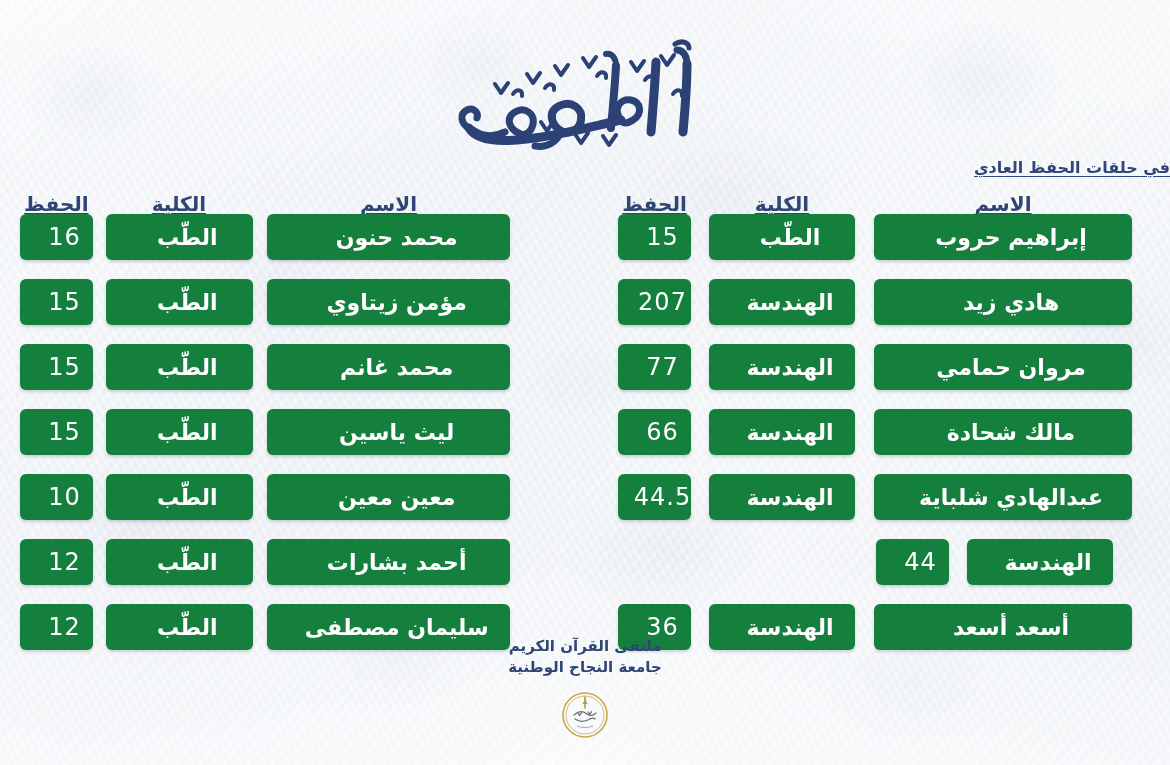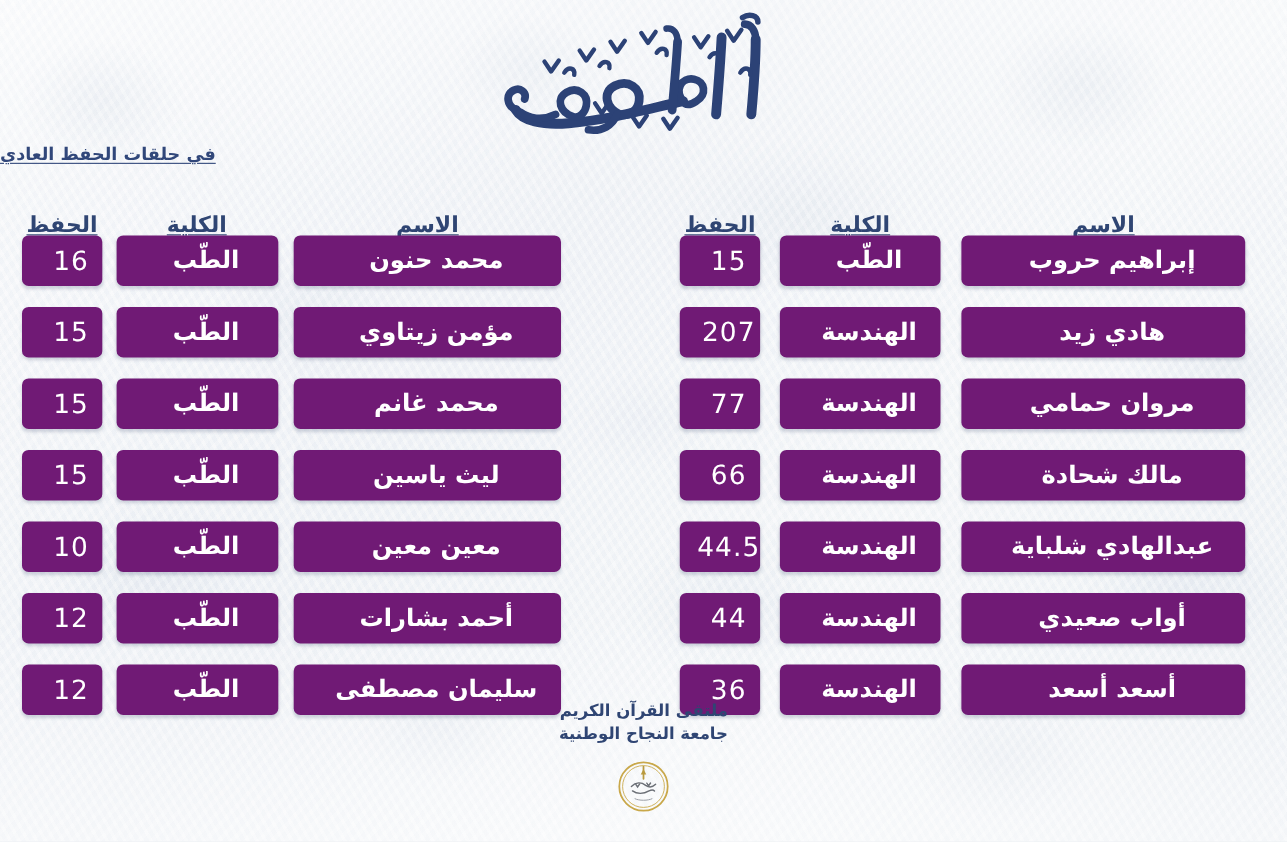--- a/index.html
+++ b/index.html
@@ -43,21 +43,21 @@
   .bg-wash {
     position:absolute; inset:0;
     background:linear-gradient(180deg, rgba(255,255,255,.42) 0%, rgba(255,255,255,.10) 24%,
                 rgba(255,255,255,.06) 74%, rgba(255,255,255,.50) 100%);
     z-index:2;
   }
 
   .page { position:relative; z-index:3; width:1170px; height:765px; }
 
   
-  .masthead { text-align:left; padding-top:8px; }
+  .masthead { text-align:right; padding-top:36px; }
   .logo-calligraphy { display:block; margin:0 auto; }
   .subtitle {
     margin-top:4px;
     font-size:16px; font-weight:700; color:#31477a;
     letter-spacing:.3px;
     text-decoration:underline;
     text-underline-offset:3px;
     text-decoration-thickness:1px;
   }
 
@@ -85,21 +85,21 @@
     text-decoration-thickness:1.4px;
     line-height:1;
   }
 
   .data-row {
     display:flex; flex-direction:row;
     margin-bottom:19px;
   }
   .badge {
     height:46px;
-    background:#701a75;
+    background:#15803d;
     border-radius:6px;
     color:#ffffff;
     display:flex; align-items:center; justify-content:center;
     font-size:22px; font-weight:700;
     box-shadow:0 2px 3px rgba(60,75,110,.22);
     white-space:nowrap;
     letter-spacing:.2px;
     padding-left:16px;
   }
   .badge.score { font-size:24px; font-weight:400; letter-spacing:1px; }
@@ -298,21 +298,20 @@
             <div class="badge score col-score">66</div>
           </div>
           <div class="data-row">
             <div class="badge col-name">عبدالهادي شلباية</div>
             <div class="gap-a"></div>
             <div class="badge col-college">الهندسة</div>
             <div class="gap-b"></div>
             <div class="badge score col-score">44.5</div>
           </div>
           <div class="data-row">
-            <div class="badge col-name">أواب صعيدي</div>
             <div class="gap-a"></div>
             <div class="badge col-college">الهندسة</div>
             <div class="gap-b"></div>
             <div class="badge score col-score">44</div>
           </div>
           <div class="data-row">
             <div class="badge col-name">أسعد أسعد</div>
             <div class="gap-a"></div>
             <div class="badge col-college">الهندسة</div>
             <div class="gap-b"></div>

